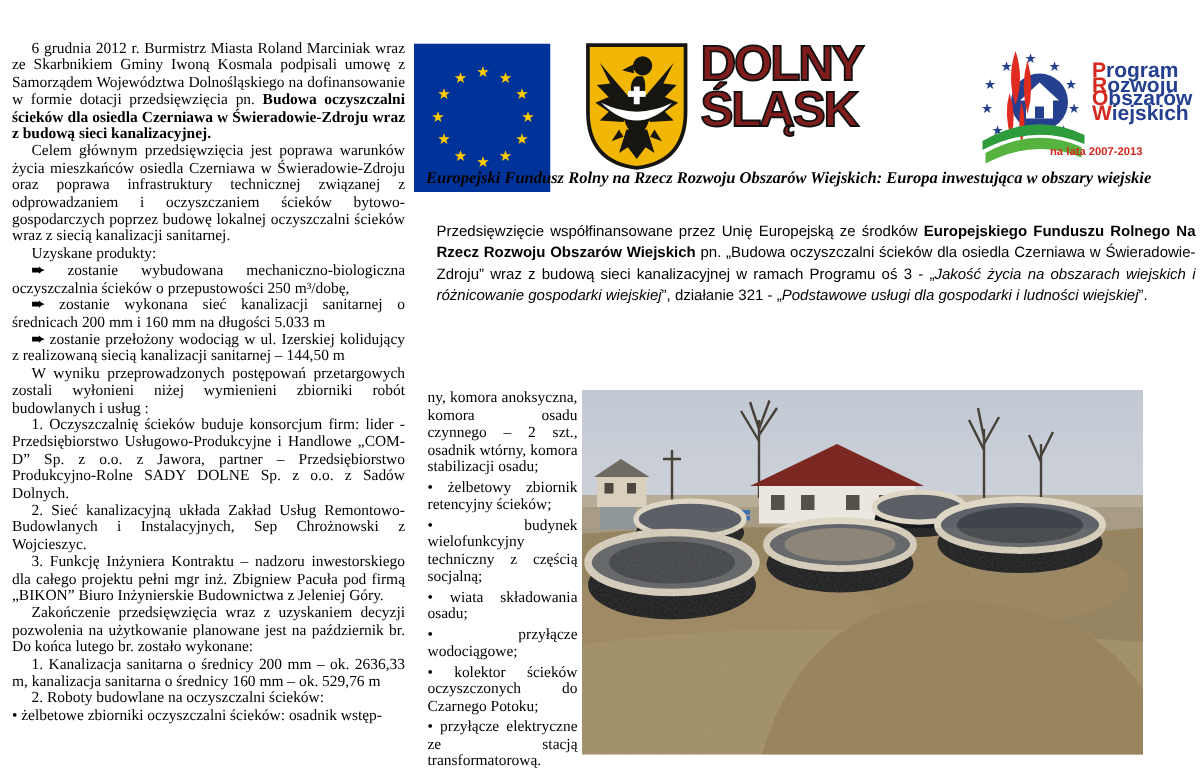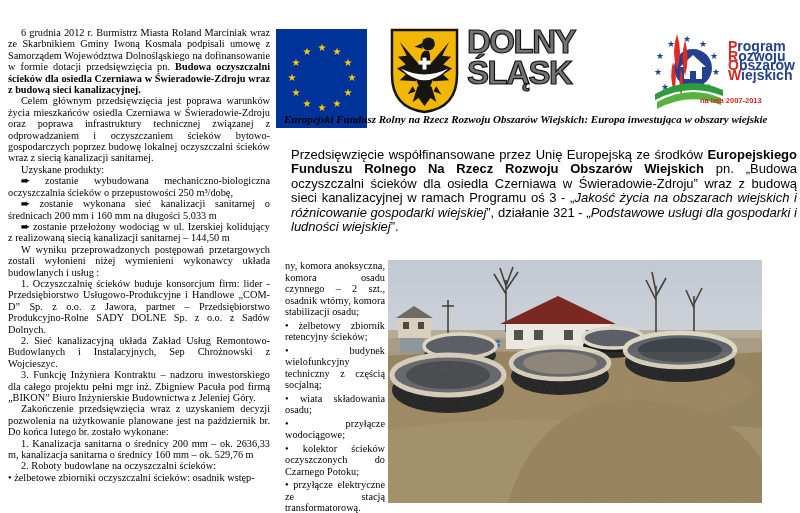--- a/index.html
+++ b/index.html
@@ -10,35 +10,35 @@
             font-size:10.3px;line-height:11.4px;text-align:justify;}
   .left-col p{margin:0;}
   p.ind{text-indent:13px;}
   .b{font-weight:bold;}
   .i{font-style:italic;}
   
   .eu-flag{position:absolute;left:276px;top:29px;width:91px;height:99px;}
   .crest{position:absolute;left:389px;top:26px;width:71px;height:89px;}
   .region-name{position:absolute;left:467px;top:26px;width:180px;
                font-family:"Liberation Sans",sans-serif;font-weight:900;
-               font-size:33px;line-height:31px;letter-spacing:-1.5px;color:#737373;
+               font-size:33px;line-height:31px;letter-spacing:-1.5px;color:#7f1d1d;
                -webkit-text-stroke:1.2px #111;}
   .prow{position:absolute;left:647px;top:28px;width:118px;height:92px;}
   .prow-text{position:absolute;left:728px;top:42px;width:44px;
              font-family:"Liberation Sans",sans-serif;font-size:14px;line-height:9.5px;}
   .prow-text p{margin:0;}
   .prow-line{color:#24408e;font-weight:bold;}
   .red{color:#d5281e;font-weight:bold;}
   .prow-years{position:absolute;left:700px;top:96px;width:80px;
               font-family:"Liberation Sans",sans-serif;font-size:7.5px;color:#d5281e;font-weight:bold;}
   .caption{position:absolute;left:284px;top:113px;width:512px;
            font-size:11px;font-weight:bold;font-style:italic;font-family:Liberation Serif, serif;}
   
   .funding{position:absolute;left:291px;top:148px;width:506px;
-           font-family:"Liberation Sans",sans-serif;font-size:13px;line-height:14.4px;
+           font-family:"Liberation Sans",sans-serif;font-size:10px;line-height:14.4px;
            text-align:justify;}
   .funding p{margin:0;}
   
   .mid-col{position:absolute;left:283px;top:258px;width:104px;
            font-size:10.3px;line-height:11.5px;text-align:justify;}
   .mid-col p{margin:2px;}
   .sig{margin-top:2px;text-align:right;font-style:italic;}
   
   .photo{position:absolute;left:388px;top:260px;width:374px;height:243px;}
 </style>
@@ -47,21 +47,21 @@
 
 <div class="page">
 
   <div class="left-col">
       <p class="ind"><span>6 grudnia 2012 r. Burmistrz Miasta Roland Marciniak wraz ze Skarbnikiem Gminy Iwoną Kosmala podpisali umowę z Samorządem Województwa Dolnośląskiego na dofinansowanie w formie dotacji przedsięwzięcia pn. </span><span class="b">Budowa oczyszczalni ścieków dla osiedla Czerniawa w Świeradowie-Zdroju wraz z budową sieci kanalizacyjnej.</span></p>
       <p class="ind"><span>Celem głównym przedsięwzięcia jest poprawa warunków życia mieszkańców osiedla Czerniawa w Świeradowie-Zdroju oraz poprawa infrastruktury technicznej związanej z odprowadzaniem i oczyszczaniem ścieków bytowo-gospodarczych poprzez budowę lokalnej oczyszczalni ścieków wraz z siecią kanalizacji sanitarnej.</span></p>
       <p class="ind"><span>Uzyskane produkty:</span></p>
       <p class="ind"><span class="b">➨ </span><span>zostanie wybudowana mechaniczno-biologiczna oczyszczalnia ścieków o przepustowości 250 m³/dobę,</span></p>
       <p class="ind"><span class="b">➨ </span><span>zostanie wykonana sieć kanalizacji sanitarnej o średnicach 200 mm i 160 mm na długości 5.033 m</span></p>
       <p class="ind"><span class="b">➨ </span><span>zostanie przełożony wodociąg w ul. Izerskiej kolidujący z realizowaną siecią kanalizacji sanitarnej – 144,50 m</span></p>
-      <p class="ind"><span>W wyniku przeprowadzonych postępowań przetargowych zostali wyłonieni niżej wymienieni wykonawcy układa budowlanych i usług :</span></p>
+      <p class="ind"><span>W wyniku przeprowadzonych postępowań przetargowych zostali wyłonieni niżej wymienieni zbiorniki robót budowlanych i usług :</span></p>
       <p class="ind"><span>1. Oczyszczalnię ścieków buduje konsorcjum firm: lider - Przedsiębiorstwo Usługowo-Produkcyjne i Handlowe „COM-D” Sp. z o.o.  z Jawora, partner – Przedsiębiorstwo Produkcyjno-Rolne SADY DOLNE Sp. z o.o. z Sadów Dolnych.</span></p>
       <p class="ind"><span>2. Sieć kanalizacyjną układa Zakład Usług Remontowo-Budowlanych i Instalacyjnych, Sep Chrożnowski z Wojcieszyc.</span></p>
       <p class="ind"><span>3. Funkcję Inżyniera Kontraktu – nadzoru inwestorskiego dla całego projektu pełni mgr inż. Zbigniew Pacuła pod firmą „BIKON” Biuro Inżynierskie Budownictwa z Jeleniej Góry.</span></p>
       <p class="ind"><span>Zakończenie przedsięwzięcia wraz z uzyskaniem decyzji pozwolenia na użytkowanie planowane jest na październik br. Do końca lutego br. zostało wykonane:</span></p>
       <p class="ind"><span>1. Kanalizacja sanitarna o średnicy 200 mm – ok. 2636,33 m, kanalizacja sanitarna o średnicy 160 mm – ok. 529,76 m</span></p>
       <p class="ind"><span>2. Roboty budowlane na oczyszczalni ścieków:</span></p>
       <p><span>• żelbetowe zbiorniki oczyszczalni ścieków:  osadnik wstęp-</span></p>
     </div>
 
   <svg class="eu-flag" viewBox="0 0 91 99" xmlns="http://www.w3.org/2000/svg">

